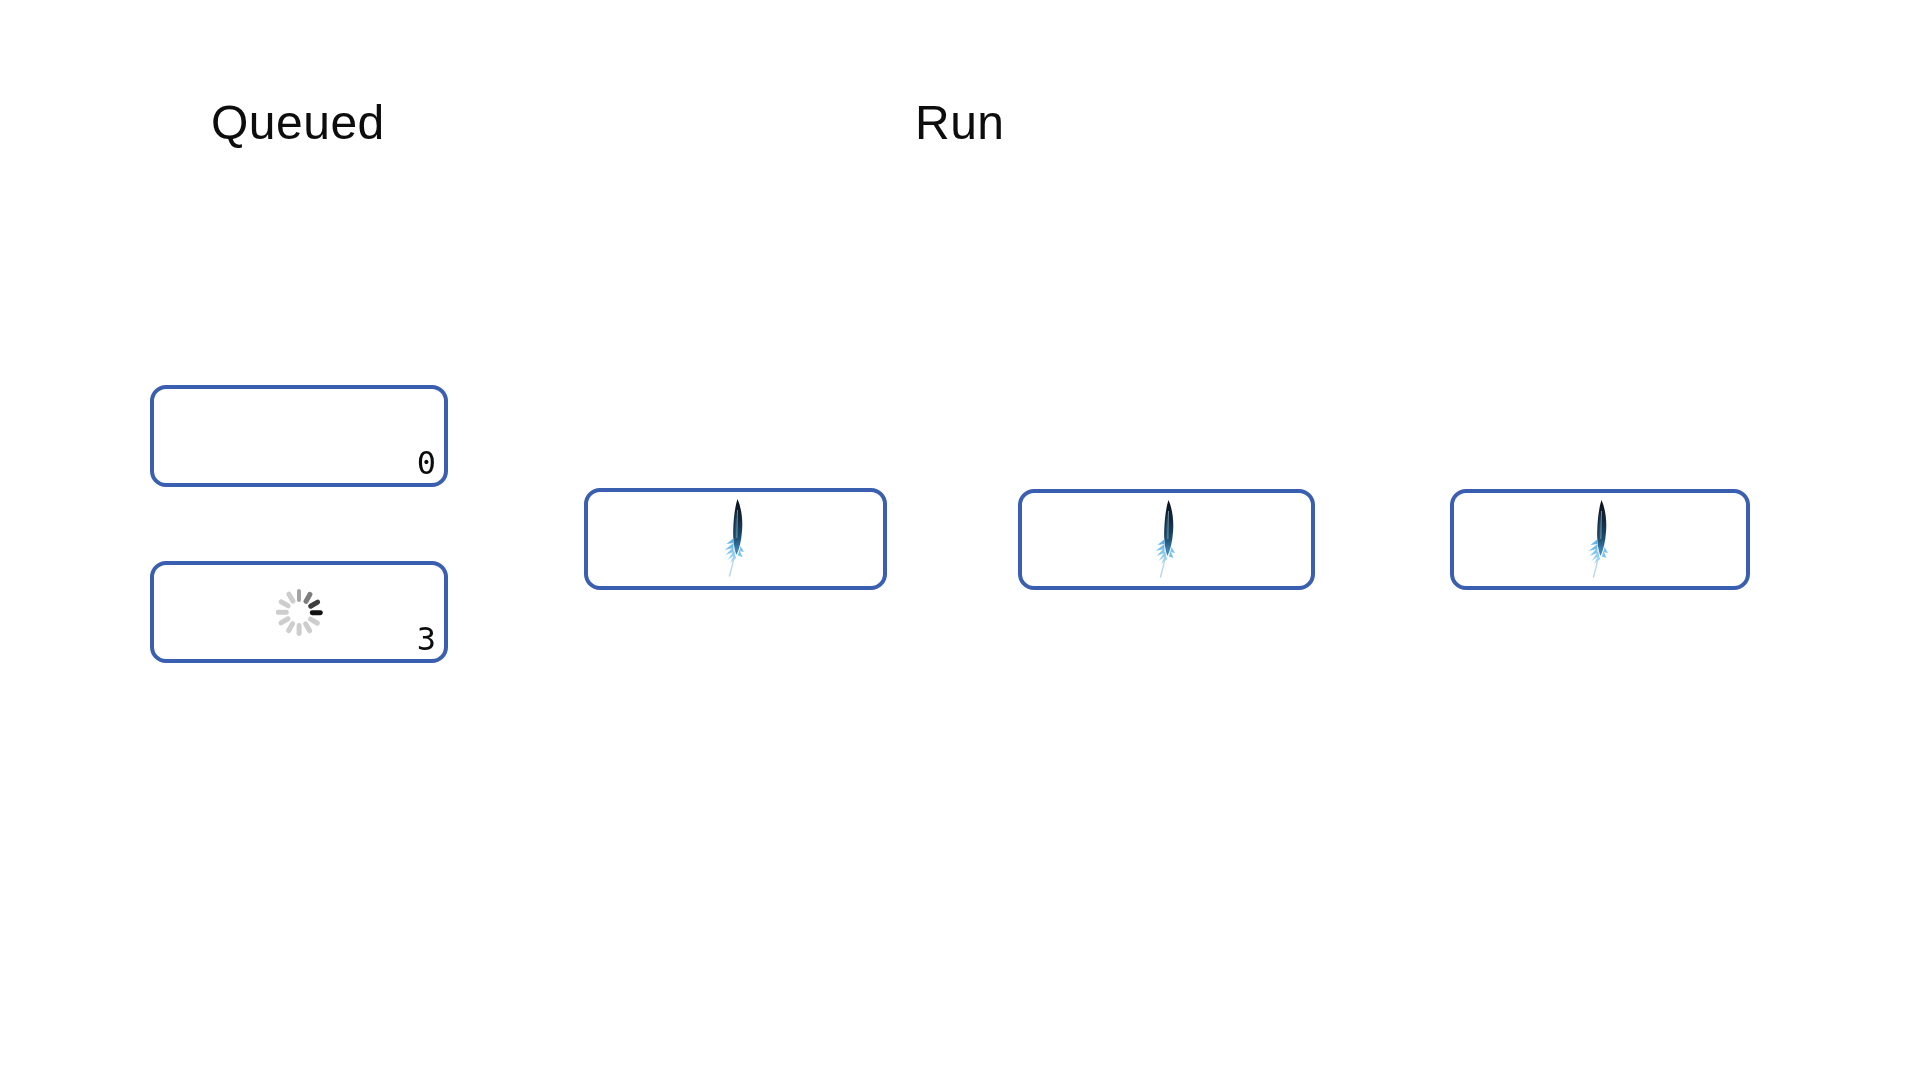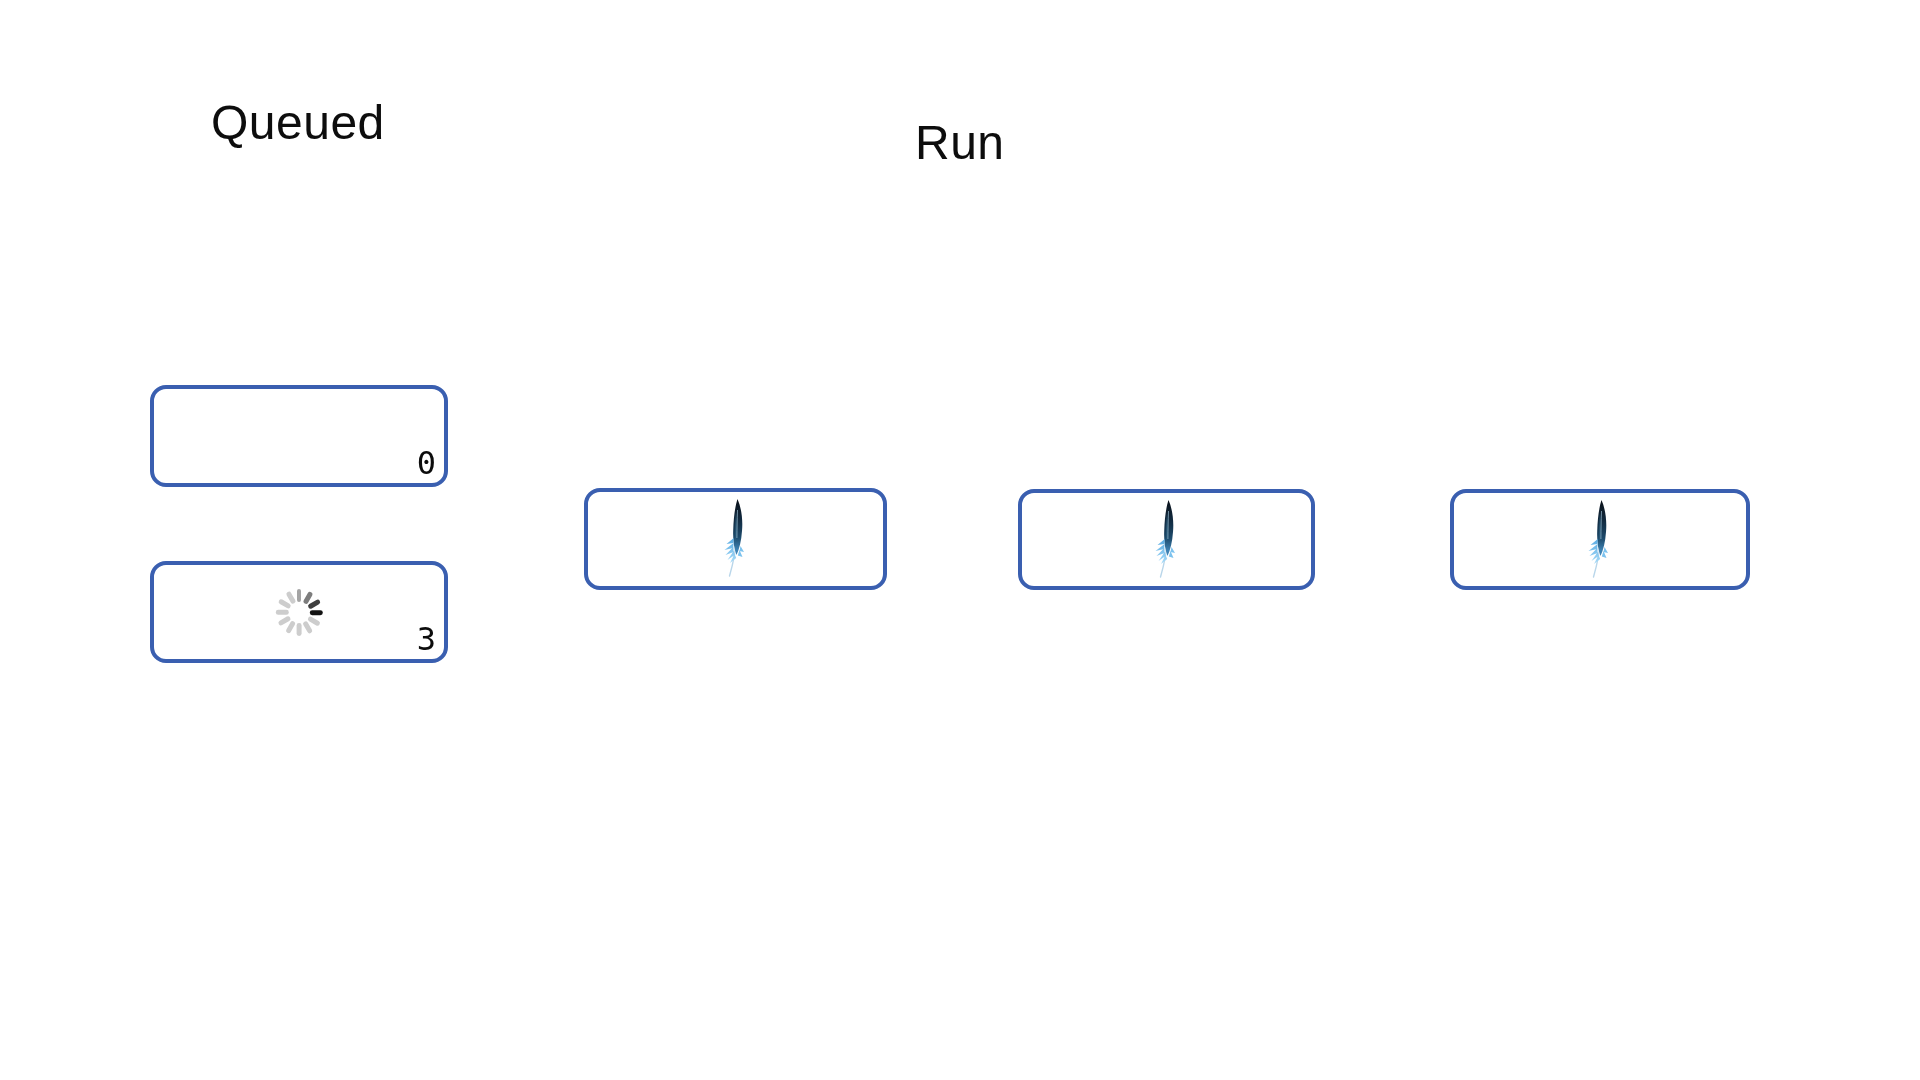--- a/index.html
+++ b/index.html
@@ -19,21 +19,21 @@
   .heading {
     position: absolute;
     font-size: 48px;
     line-height: 1;
     font-weight: 500;
     letter-spacing: 0.5px;
     color: var(--heading-text, #0d0d0d);
     white-space: nowrap;
   }
   #heading-queued { left: 211px; top: 99px; }
-  #heading-run    { left: 915px; top: 99px; margin-top: 20px; }
+  #heading-run    { left: 915px; top: 99px; }
 
   .box {
     position: absolute;
     box-sizing: border-box;
     border: 4px solid var(--accent, #3a5fb0);
     border-radius: 16px;
     background: #ffffff;
   }
   #qbox0 { left: 150px;  top: 385px; width: 298px; height: 102px; }
   #qbox1 { left: 150px;  top: 561px; width: 298px; height: 102px; }

